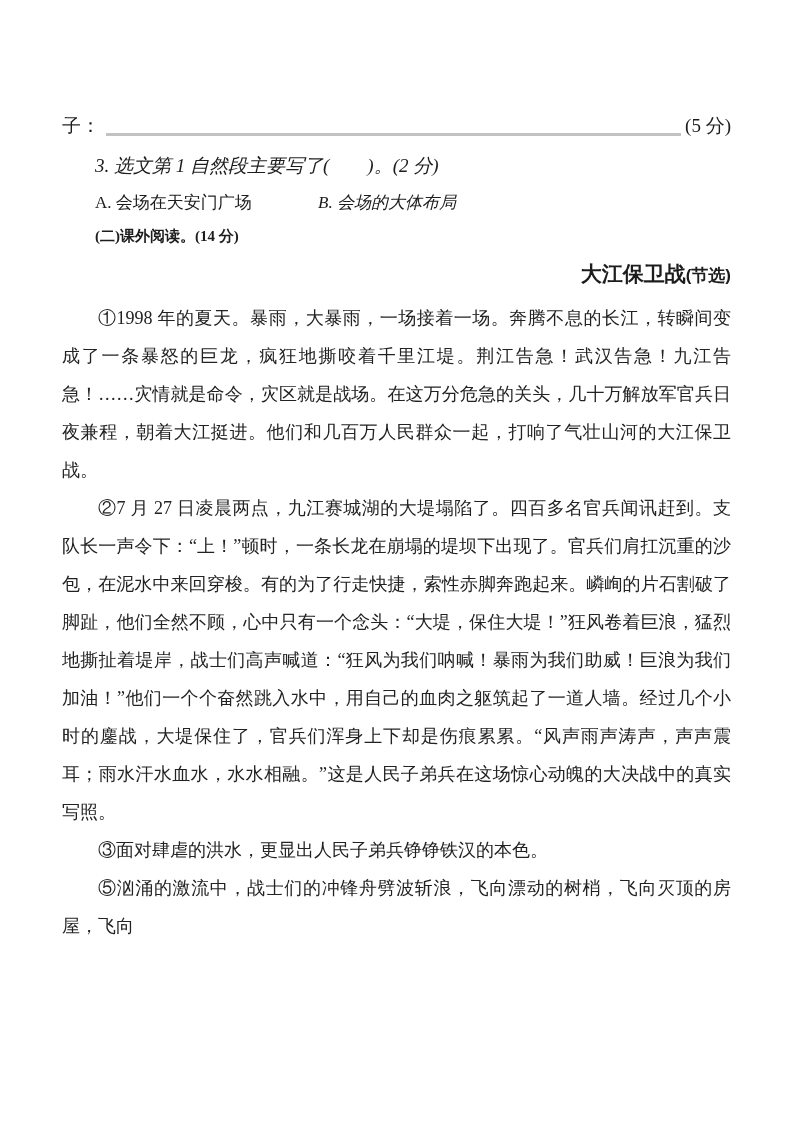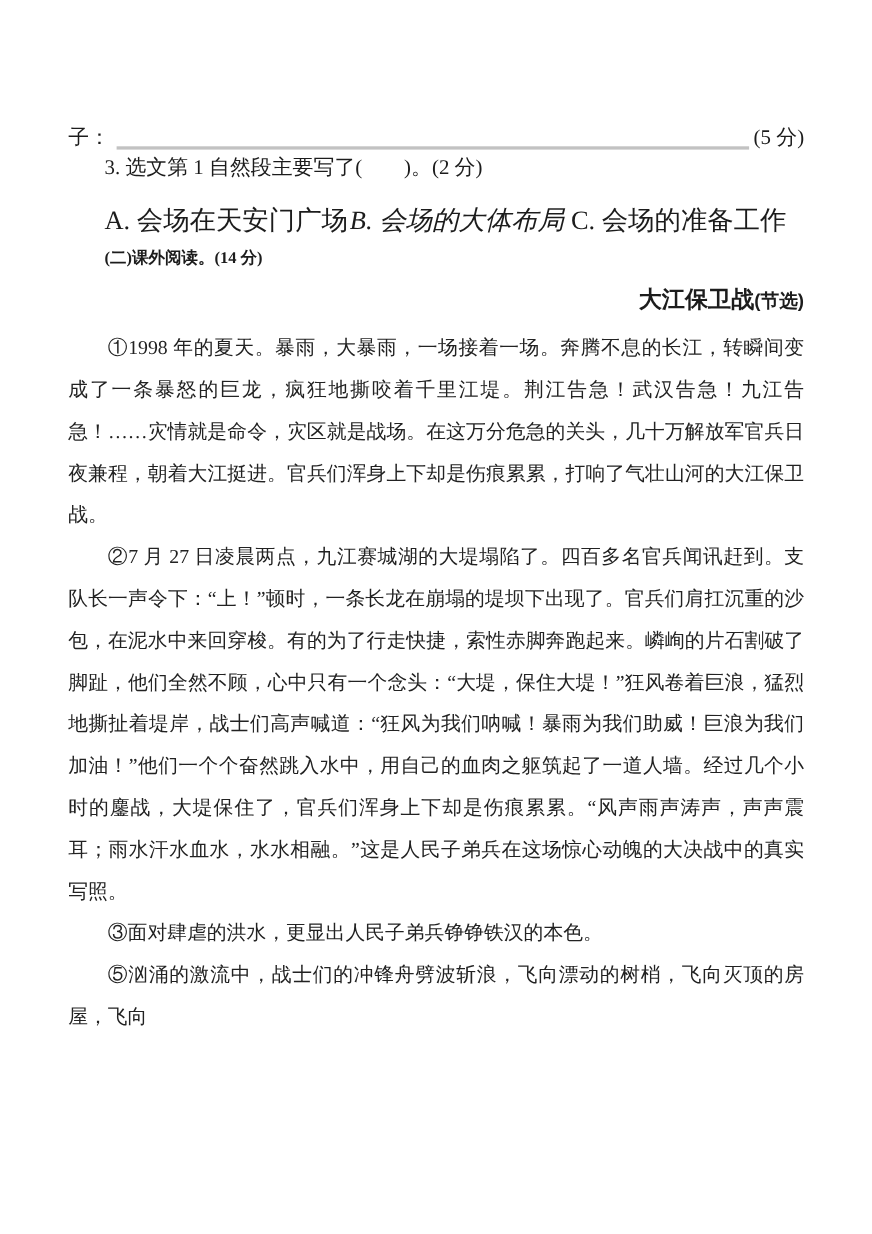--- a/index.html
+++ b/index.html
@@ -31,31 +31,32 @@
   .answer-line .prefix { flex: 0 0 auto; }
   .answer-line .blank {
     flex: 1 1 auto;
     height: 22px;
     margin: 0 4px 3px 6px;
     border-bottom: 3px solid #c2c2c2;
   }
   .answer-line .score { flex: 0 0 auto; }
   
   .q3 {
-    margin-top: 0;
+    margin-top: 13px;
     padding-left: 33px;
     font-size: 19px;
     line-height: 27px;
+    font-style: italic;
   }
   
   .options {
-    margin-top: 22px;
+    margin-top: 10px;
     padding-left: 33px;
     display: flex;
-    font-size: 24px;
+    font-size: 17px;
     line-height: 27px;
     white-space: nowrap;
   }
   .options .opt-a { width: 223px; }
   .options .opt-b { width: 201px; font-style: italic; }
   .options .opt-c { flex: 1; }
   
   .section-header {
     margin-top: 7px;
     padding-left: 33px;
@@ -99,29 +100,28 @@
     <span class="prefix">子：</span>
     <span class="blank"></span>
     <span class="score">(5 分)</span>
   </div>
 
   <div class="q3">3. 选文第 1 自然段主要写了(　　)。(2 分)</div>
 
   <div class="options">
     <span class="opt-a">A. 会场在天安门广场</span>
     <span class="opt-b">B. 会场的大体布局</span>
-    <span class="opt-c">C. 会场的准备工作</span>
   </div>
 
   <div class="section-header">(二)课外阅读。(14 分)</div>
 
   <div class="passage-title">
     <span class="main">大江保卫战</span><span class="sub">(节选)</span>
   </div>
 
   <div class="passage">
-    <p>①1998 年的夏天。暴雨，大暴雨，一场接着一场。奔腾不息的长江，转瞬间变成了一条暴怒的巨龙，疯狂地撕咬着千里江堤。荆江告急！武汉告急！九江告急！……灾情就是命令，灾区就是战场。在这万分危急的关头，几十万解放军官兵日夜兼程，朝着大江挺进。官兵们浑身上下却是伤痕累累，打响了气壮山河的大江保卫战。</p>
+    <p>①1998 年的夏天。暴雨，大暴雨，一场接着一场。奔腾不息的长江，转瞬间变成了一条暴怒的巨龙，疯狂地撕咬着千里江堤。荆江告急！武汉告急！九江告急！……灾情就是命令，灾区就是战场。在这万分危急的关头，几十万解放军官兵日夜兼程，朝着大江挺进。他们和几百万人民群众一起，打响了气壮山河的大江保卫战。</p>
     <p>②7 月 27 日凌晨两点，九江赛城湖的大堤塌陷了。四百多名官兵闻讯赶到。支队长一声令下：“上！”顿时，一条长龙在崩塌的堤坝下出现了。官兵们肩扛沉重的沙包，在泥水中来回穿梭。有的为了行走快捷，索性赤脚奔跑起来。嶙峋的片石割破了脚趾，他们全然不顾，心中只有一个念头：“大堤，保住大堤！”狂风卷着巨浪，猛烈地撕扯着堤岸，战士们高声喊道：“狂风为我们呐喊！暴雨为我们助威！巨浪为我们加油！”他们一个个奋然跳入水中，用自己的血肉之躯筑起了一道人墙。经过几个小时的鏖战，大堤保住了，官兵们浑身上下却是伤痕累累。“风声雨声涛声，声声震耳；雨水汗水血水，水水相融。”这是人民子弟兵在这场惊心动魄的大决战中的真实写照。</p>
     <p>③面对肆虐的洪水，更显出人民子弟兵铮铮铁汉的本色。</p>
     <p>⑤汹涌的激流中，战士们的冲锋舟劈波斩浪，飞向漂动的树梢，飞向灭顶的房屋，飞向</p>
   </div>
 
 </div>
 
 </body></html>

